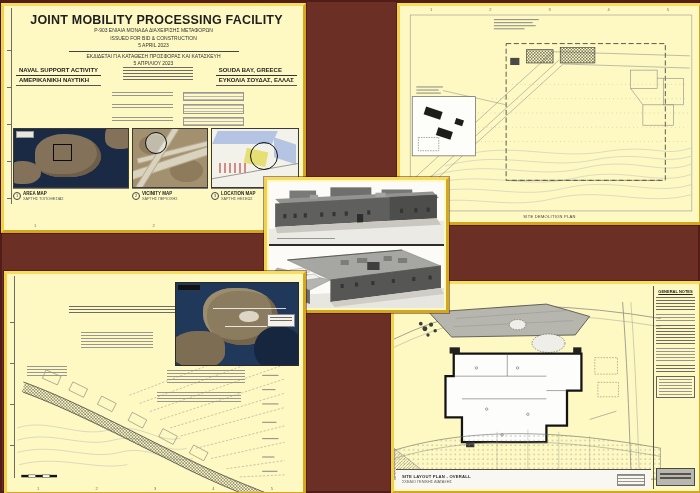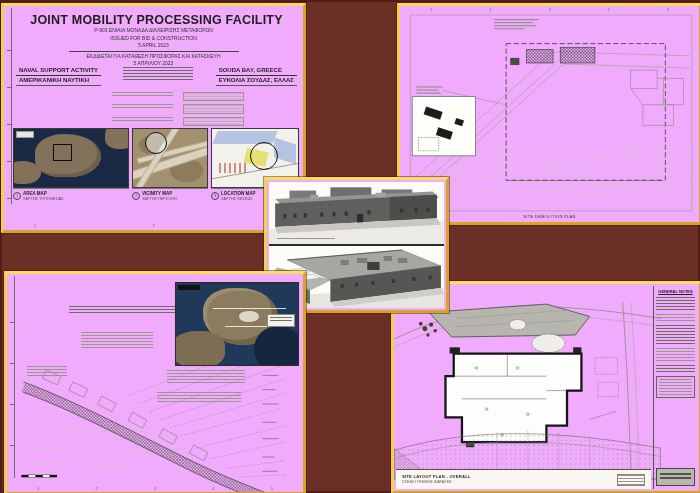--- a/index.html
+++ b/index.html
@@ -1,19 +1,19 @@
 <!DOCTYPE html>
 <html><head>
 <meta charset="utf-8">
 <style>
   html,body{margin:0;padding:0;width:700px;height:493px;overflow:hidden;
     font-family:"Liberation Sans",sans-serif;}
   body{background:#6c2f26;box-shadow:inset 0 0 0 2px #511d16;position:relative;}
 
-  .panel{position:absolute;background:#f0abfc;
+  .panel{position:absolute;background:#fef9c3;
     border:3px solid #eec42c;border-top-color:#f7dc5d;border-left-color:#f3d14a;
     border-bottom-color:#d6a71c;border-right-color:#d6a71c;
     box-shadow:0 0 0 1px rgba(50,15,8,.45);}
   #panel-title {left:1px;  top:3px;  width:299px;height:224px;z-index:1;}
   #panel-demo  {left:397px;top:3px;  width:299px;height:216px;z-index:1;}
   #panel-render{left:264px;top:177px;width:179px;height:130px;z-index:3;}
   #panel-road  {left:4px;  top:271px;width:296px;height:218px;z-index:4;}
   #panel-layout{left:391px;top:281px;width:305px;height:207px;z-index:2;}
 
   .microtext{background:repeating-linear-gradient(to bottom,#98968e 0 1px,transparent 1px 3px);}

